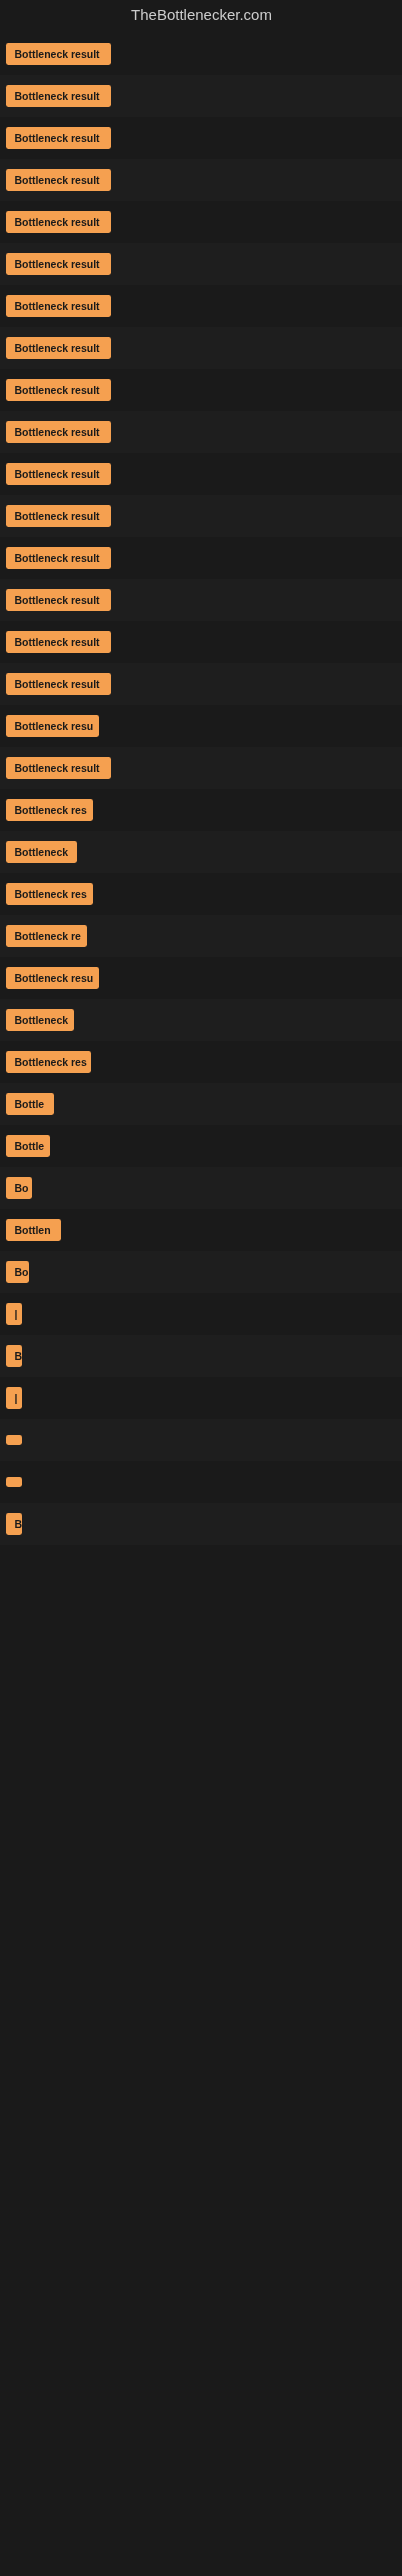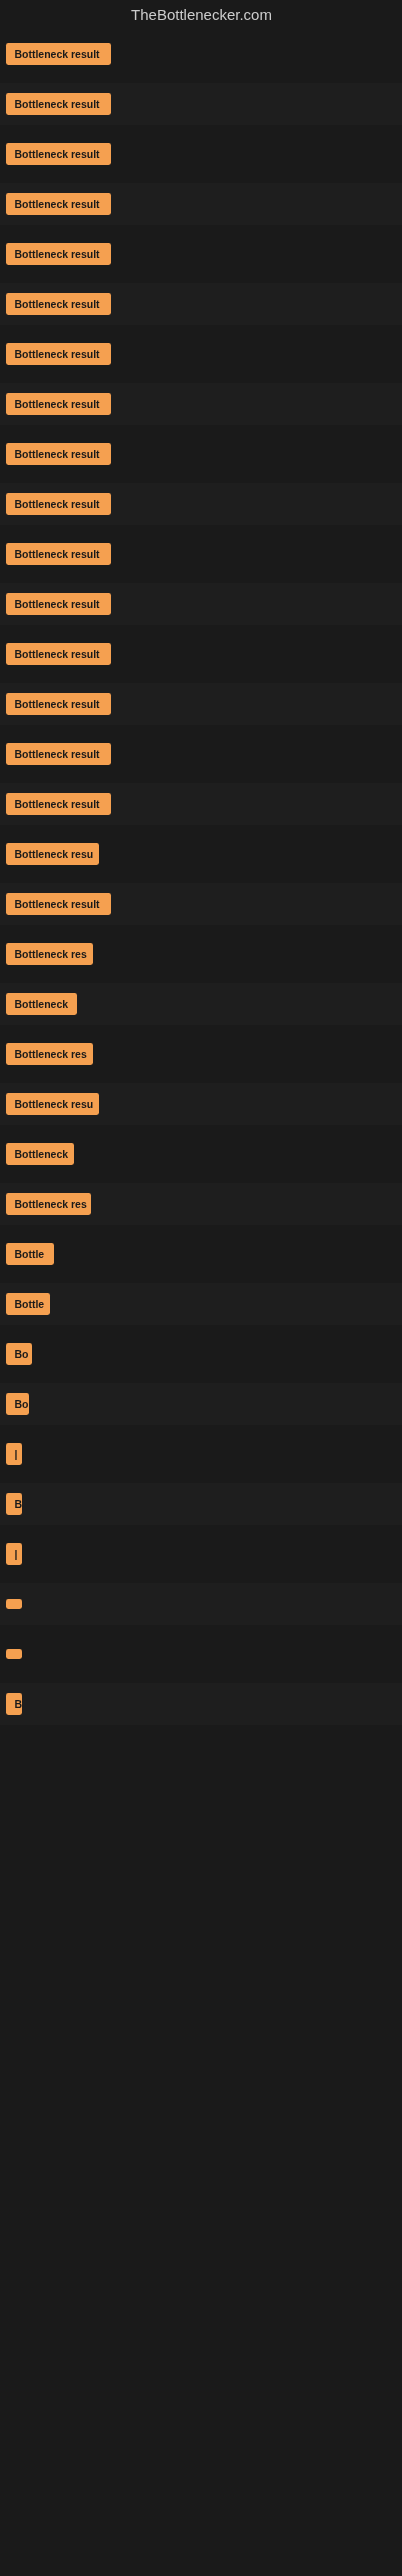--- a/index.html
+++ b/index.html
@@ -20,21 +20,21 @@
       text-align: center;
       color: #cccccc;
       font-size: 15px;
       padding: 6.4px 0;
       background-color: #1a1a1a;
     }
 
     .results-container {
       display: flex;
       flex-direction: column;
-      gap: 8px;
+      gap: 0px;
       padding: 3.2px 0;
     }
 
     .result-row {
       display: flex;
       align-items: center;
       padding: 3.2px 6.4px;
       min-height: 42px;
     }
 
@@ -120,36 +120,42 @@
     <div class="result-row">
       <div class="result-badge" style="max-width: 87px; width: 87px;">Bottleneck res</div>
     </div>
     <div class="result-row">
       <div class="result-badge" style="max-width: 71px; width: 71px;">Bottleneck</div>
     </div>
     <div class="result-row">
       <div class="result-badge" style="max-width: 87px; width: 87px;">Bottleneck res</div>
     </div>
     <div class="result-row">
+      <div class="result-badge" style="max-width: 81px; width: 81px;">Bottleneck re</div>
+    </div>
+    <div class="result-row">
       <div class="result-badge" style="max-width: 93px; width: 93px;">Bottleneck resu</div>
     </div>
     <div class="result-row">
       <div class="result-badge" style="max-width: 68px; width: 68px;">Bottleneck</div>
     </div>
     <div class="result-row">
       <div class="result-badge" style="max-width: 85px; width: 85px;">Bottleneck res</div>
     </div>
     <div class="result-row">
       <div class="result-badge" style="max-width: 48px; width: 48px;">Bottle</div>
     </div>
     <div class="result-row">
       <div class="result-badge" style="max-width: 44px; width: 44px;">Bottle</div>
     </div>
     <div class="result-row">
       <div class="result-badge" style="max-width: 26px; width: 26px;">Bo</div>
+    </div>
+    <div class="result-row">
+      <div class="result-badge" style="max-width: 55px; width: 55px;">Bottlen</div>
     </div>
     <div class="result-row">
       <div class="result-badge" style="max-width: 22.5px; width: 22.5px;">Bo</div>
     </div>
     <div class="result-row">
       <div class="result-badge" style="max-width: 8px; width: 8px;">|</div>
     </div>
     <div class="result-row">
       <div class="result-badge" style="max-width: 11.3px; width: 11.3px;">B</div>
     </div>

